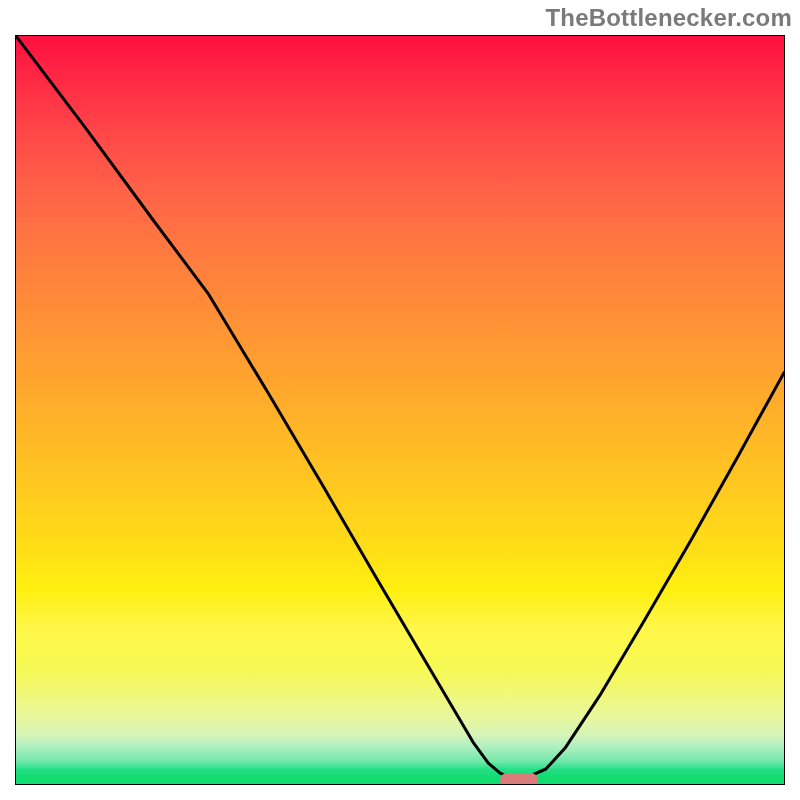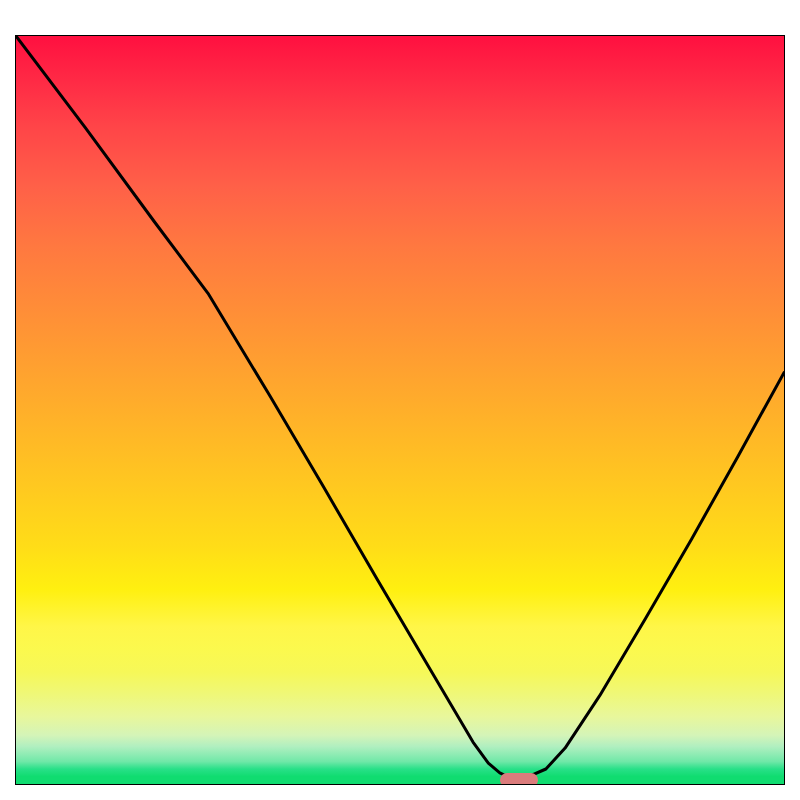--- a/index.html
+++ b/index.html
@@ -83,20 +83,21 @@
     background: #db7c7c;
     border-radius: 999px;
     transform: translate(-50%, -50%);
     z-index: 3;
   }
 </style>
 </head>
 <body>
 
 <div class="chart-container">
+  <div class="watermark">TheBottlenecker.com</div>
 
   <div class="inner-frame">
     <div class="gradient-bg"></div>
 
     <svg class="curve-overlay" viewBox="0 0 768 748" preserveAspectRatio="none">
       <path id="curve-path" d="M0.0 0.0 L69.1 91.3 L138.2 185.5 L192.0 257.3 L253.4 359.0 L307.2 450.3 L361.0 543.0 L414.7 634.3 L457.0 706.1 L472.3 727.1 L483.8 736.8 L491.5 740.5 L510.7 741.3 L529.9 733.0 L549.1 712.1 L583.7 659.7 L629.8 581.9 L675.8 502.7 L721.9 420.4 L768.0 336.6 " fill="none" stroke="#000000" stroke-width="3" stroke-linejoin="round" stroke-linecap="round"></path>
     </svg>
 
     <div id="marker" class="marker-pill" style="left: 503.04px; top: 743.512px; background: rgb(219, 124, 124);"></div>
   </div>

